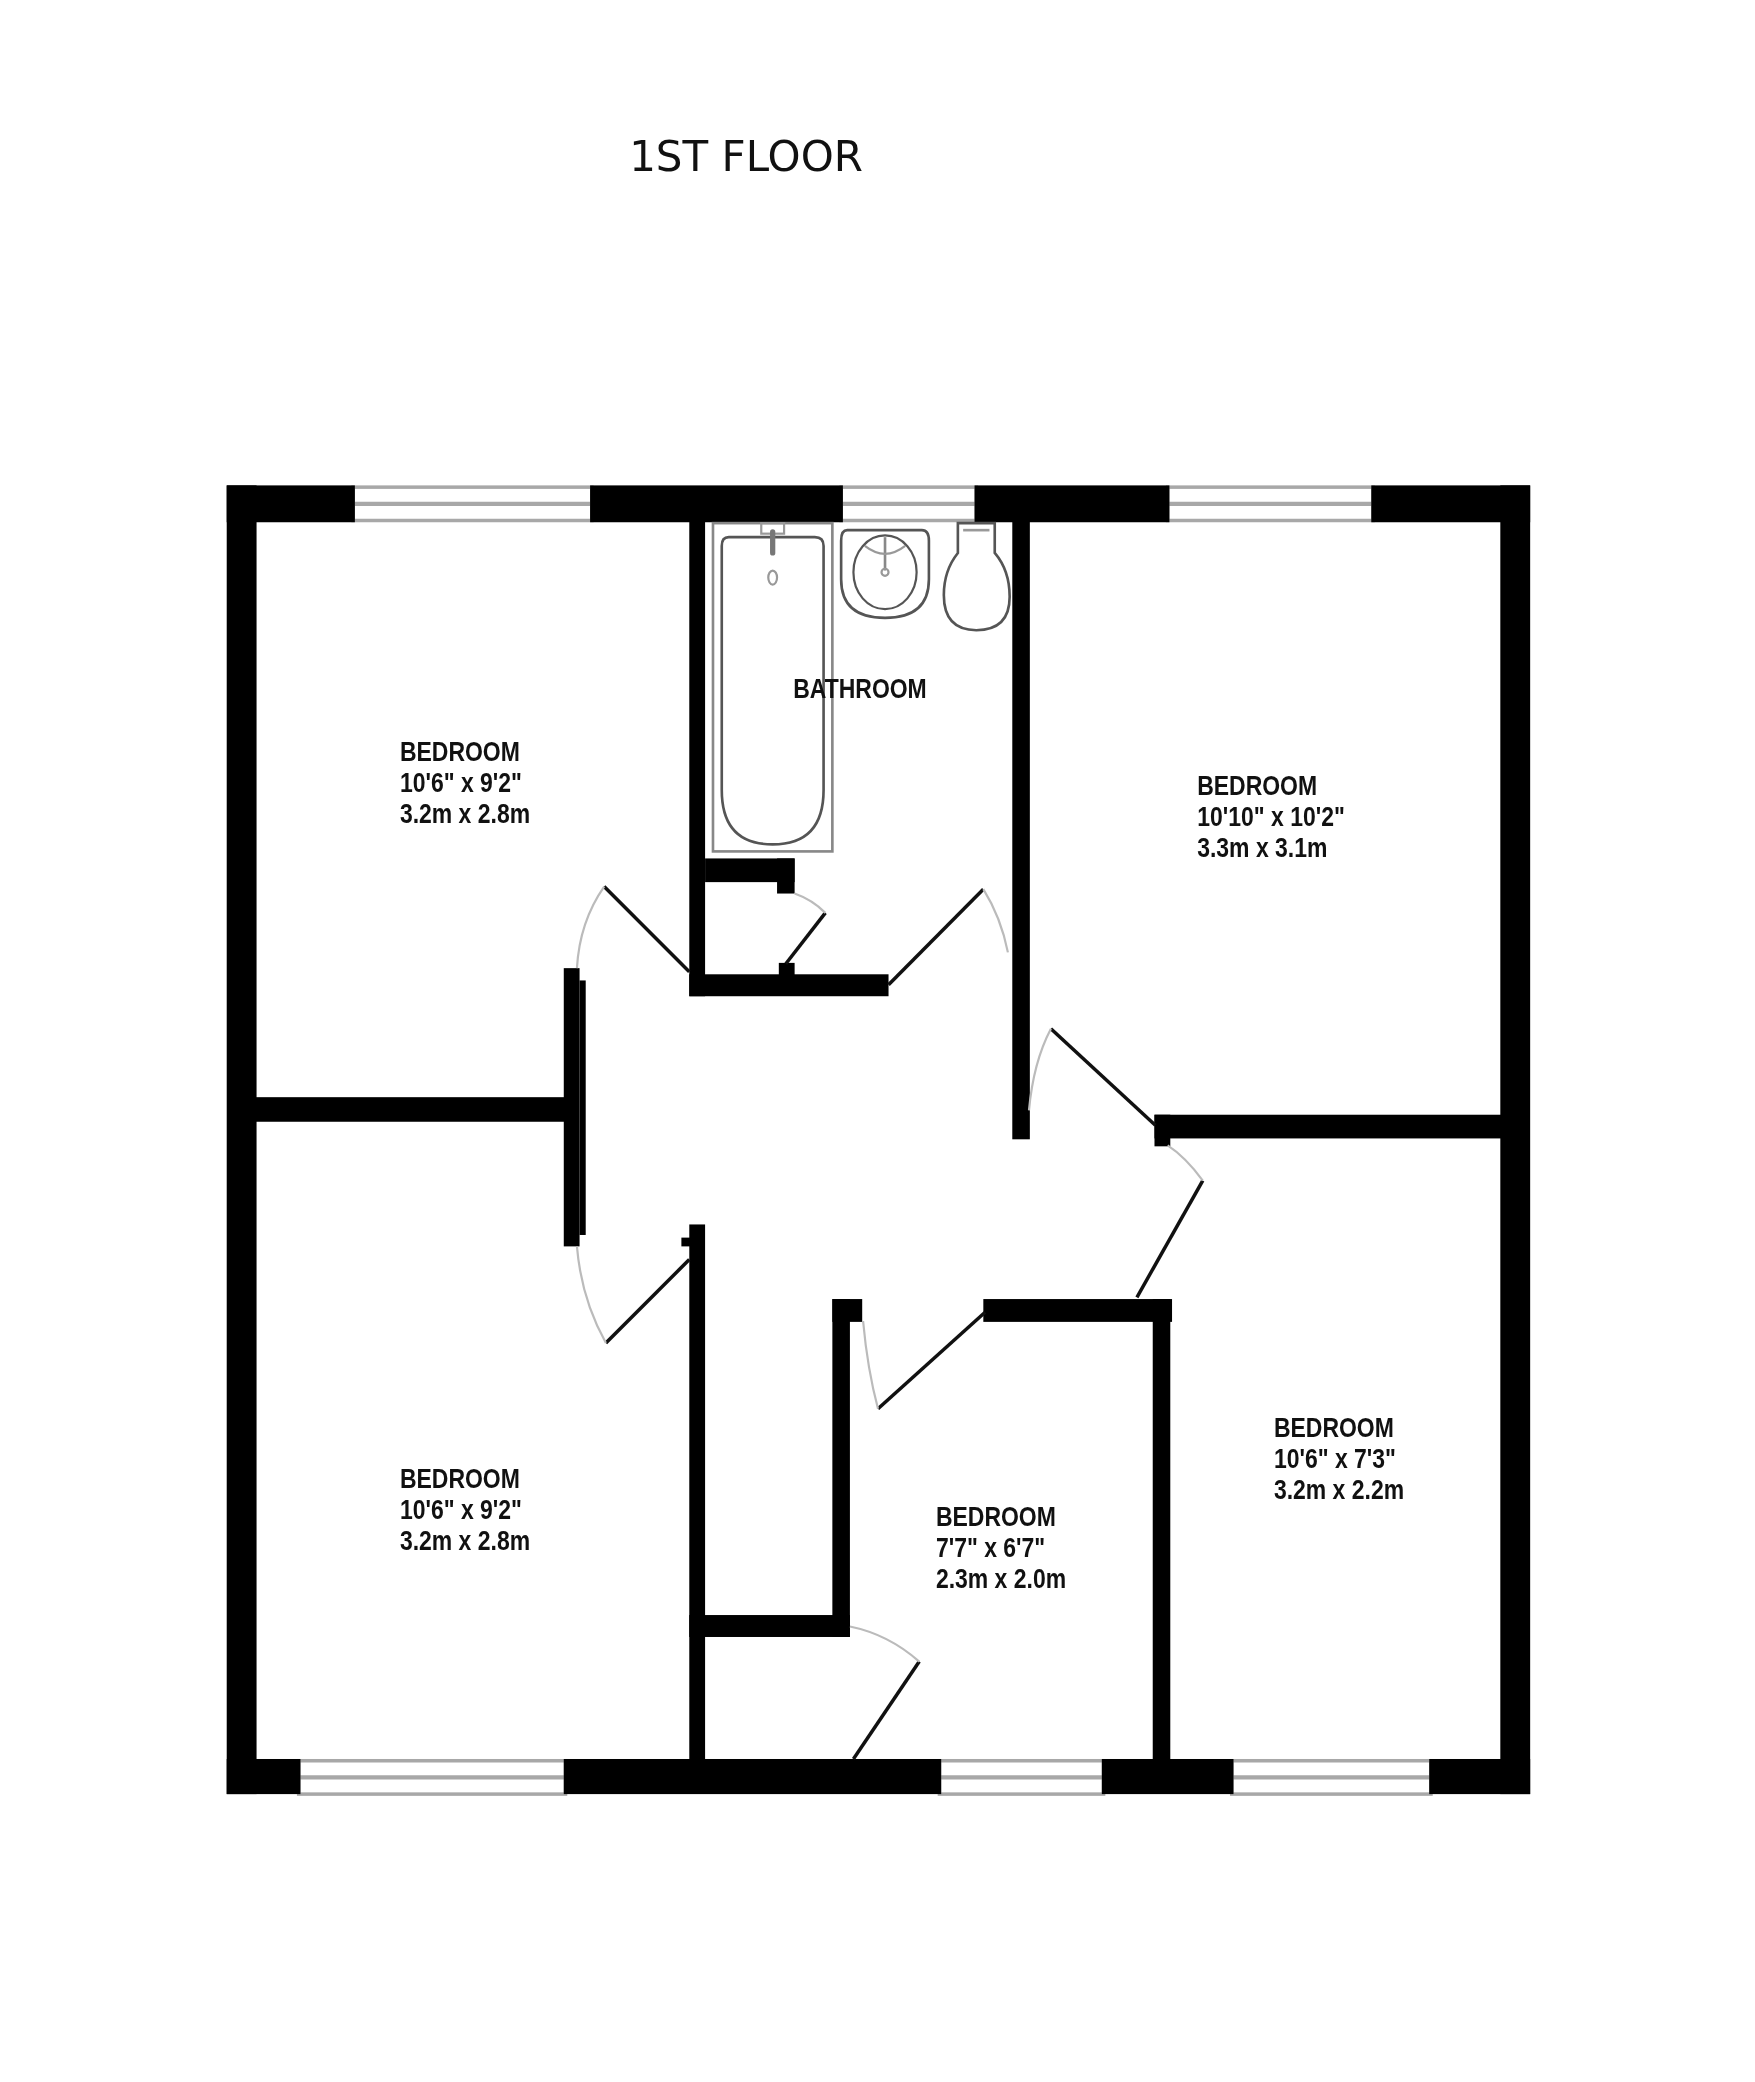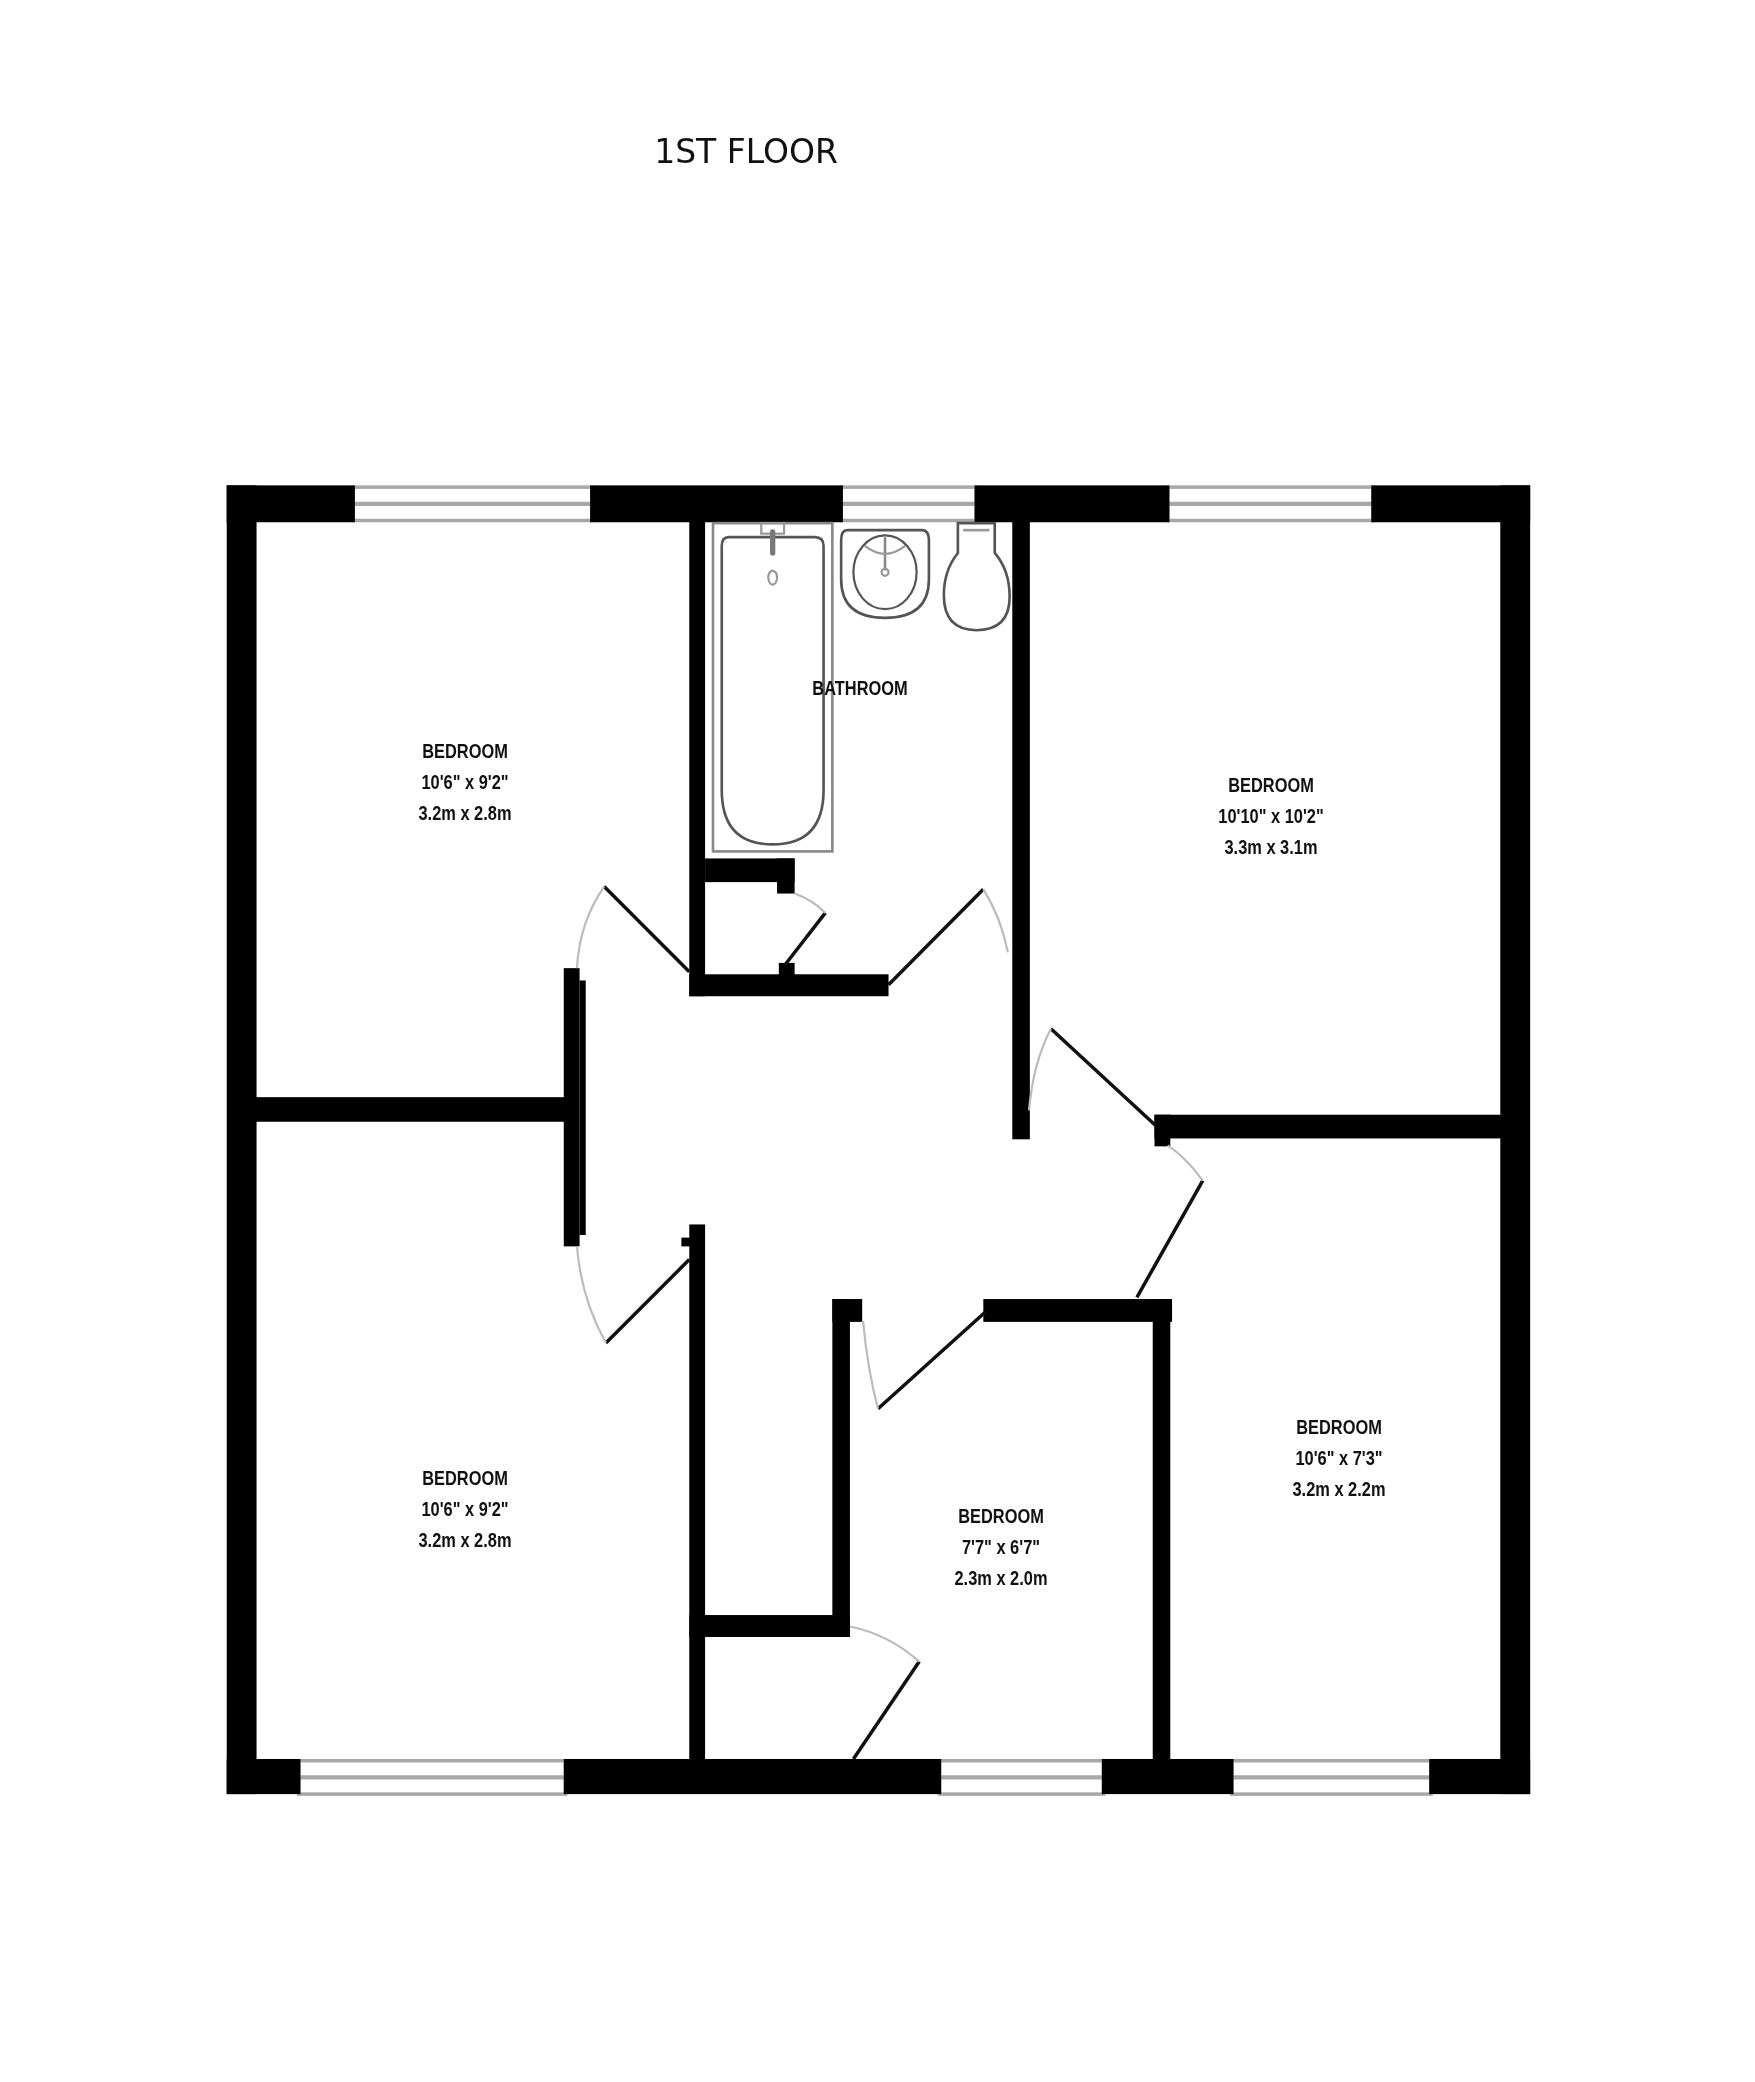--- a/index.html
+++ b/index.html
@@ -1,26 +1,26 @@
 <!DOCTYPE html>
 <html style="font-size:14px"><head>
   <meta charset="utf-8">
   <style>
     html, body { margin: 0; padding: 0; background: #ffffff; }
     body { width: 1756px; height: 2082px; position: relative; overflow: hidden; }
     #plan { position: absolute; left: 0; top: 0; width: 1756px; height: 2082px; }
     .floor-title {
       position: absolute; left: 0; width: 1492px; top: 132px;
       text-align: center; font-family: "DejaVu Sans", sans-serif;
-      font-size: 33px; color: #111; letter-spacing: 0px;
+      font-size: 42px; color: #111; letter-spacing: 0px;
     }
     .room-label {
       position: absolute; transform: translateX(-50%);
       font-family: "Liberation Sans", sans-serif; font-weight: bold;
-      font-size: 20px; line-height: 31px; color: #111; text-align: center;
+      font-size: 28px; line-height: 31px; color: #111; text-align: left;
       white-space: nowrap; transform-origin: center top;
     }
     .room-label span { display: block; transform: scaleX(0.82); }
     .wall { fill: #000; }
     .win-frame { fill: #fff; stroke: #a8a8a8; stroke-width: 4; }
     .win-mid { stroke: #a8a8a8; stroke-width: 5; }
     .door-leaf { stroke: #111; stroke-width: 4; fill: none; }
     .door-arc { stroke: #bbb; stroke-width: 2.5; fill: none; }
     .fixture { fill: #fff; stroke: #555; stroke-width: 3; }
     .fixture-lt { fill: none; stroke: #999; stroke-width: 2.5; }

